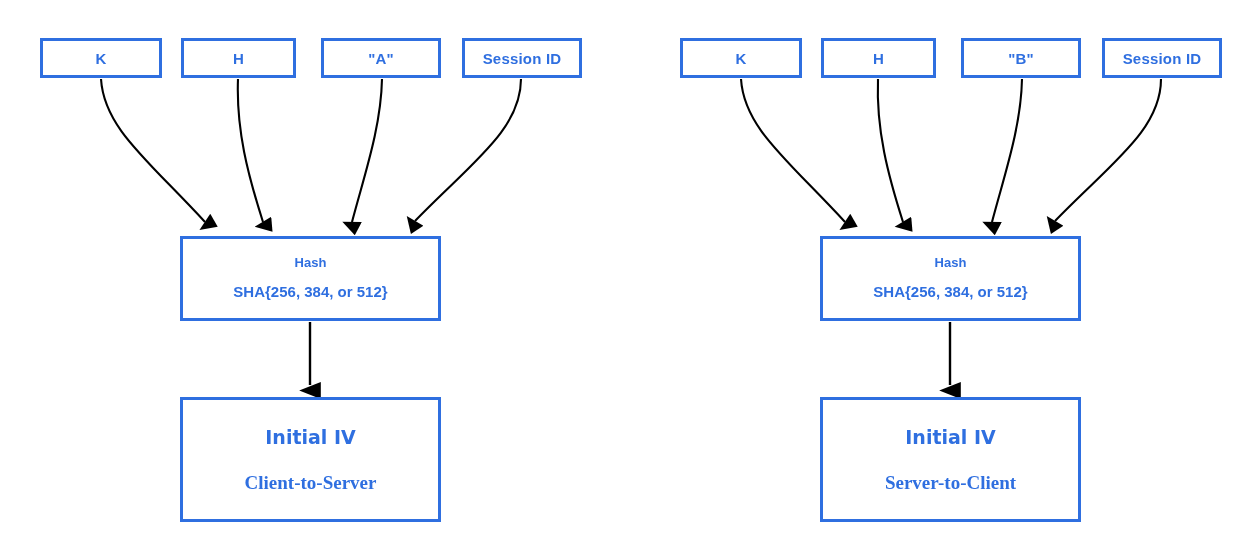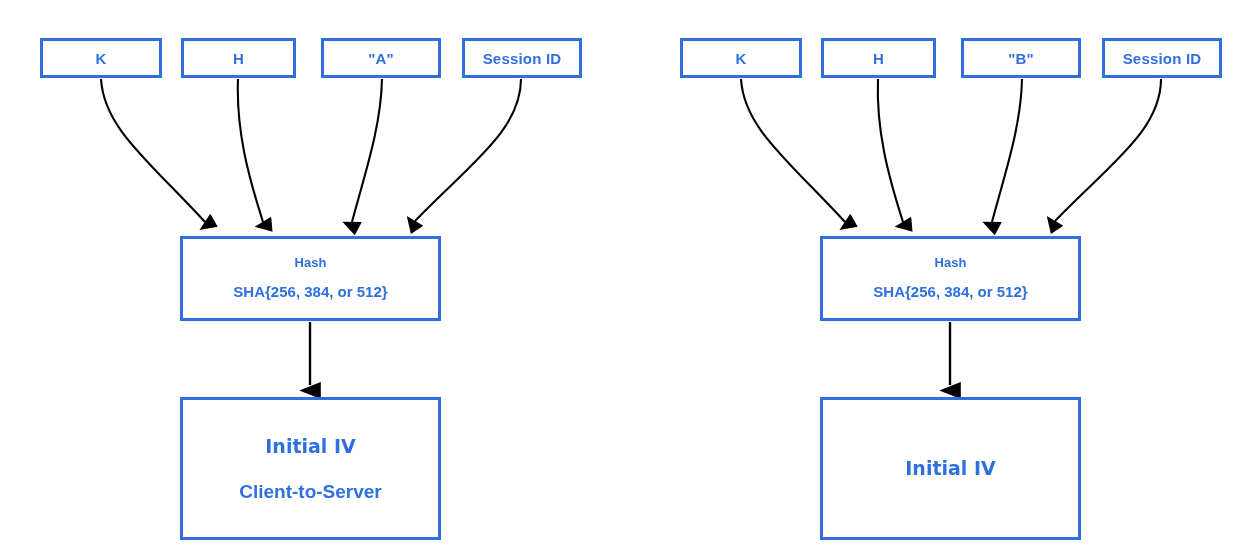--- a/index.html
+++ b/index.html
@@ -65,31 +65,31 @@
   }
   .node-hash .hash-sub {
     font-family: "Liberation Sans", sans-serif;
     font-size: 15px;
     font-weight: bold;
     line-height: 1.15;
     margin-top: 12px;
   }
   
   .node-iv {
-    height: 143px;
+    height: 125px;
     justify-content: center;
   }
   .node-iv .iv-title {
     font-family: "DejaVu Sans", sans-serif;
     font-size: 19px;
     font-weight: bold;
     line-height: 1;
   }
   .node-iv .iv-direction {
-    font-family: Liberation Sans, sans-serif;
+    font-family: Liberation Serif, serif;
     font-size: 19px;
     font-weight: bold;
     line-height: 1;
     margin-top: 26px;
   }
 </style>
 </head>
 <body>
 
 <div id="diagram-root">
@@ -162,15 +162,16 @@
     <span class="node-label">Session ID</span>
   </div>
 
   <div class="node node-hash" style="left:820px; top:236px; width:261px;">
     <span class="hash-title">Hash</span>
     <span class="hash-sub">SHA{256, 384, or 512}</span>
   </div>
 
   <div class="node node-iv" style="left:820px; top:397px; width:261px;">
     <span class="iv-title">Initial IV</span>
+    <span class="iv-direction">Server-to-Client</span>
   </div>
 
 </div>
 
 </body></html>

